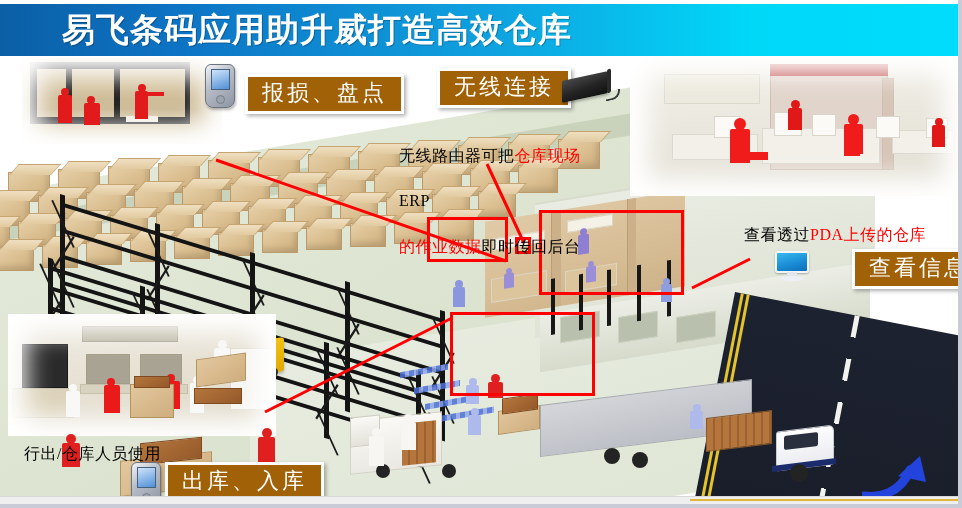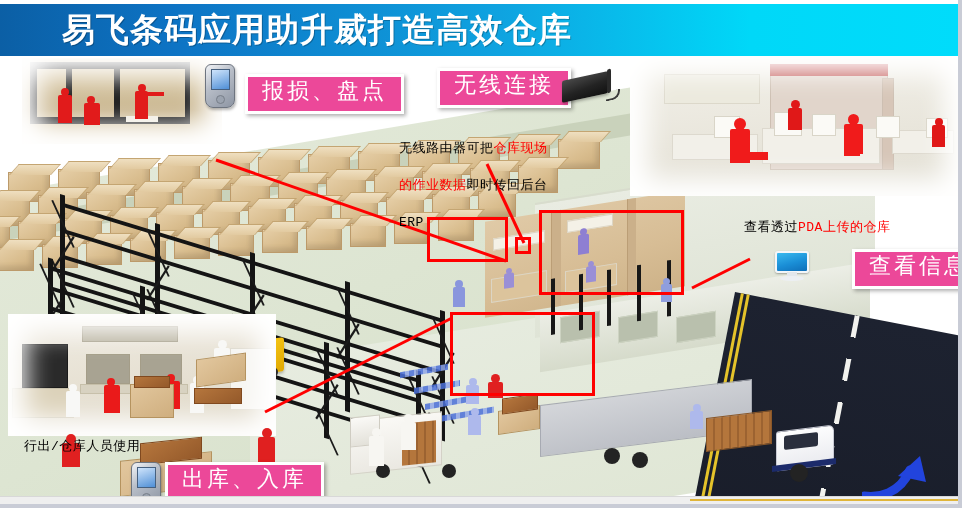--- a/index.html
+++ b/index.html
@@ -322,40 +322,40 @@
     background: transparent;
   }
 
   
   #lines { position: absolute; left: 0; top: 0; width: 962px; height: 452px; z-index: 31; pointer-events: none; }
 
   
   .badge {
     position: absolute;
     z-index: 36;
-    background: #ec4899;
+    background: #a16207;
     border: 3px solid #ffffff;
     color: #ffffff;
     font-size: 22px;
-    font-family: Liberation Mono, monospace;
+    font-family: Liberation Serif, serif;
     padding: 3px 14px 5px 14px;
     letter-spacing: 3px;
     white-space: nowrap;
     box-shadow: 2px 2px 4px rgba(0,0,0,0.32);
     line-height: 1.18;
   }
 
   
   .note {
     position: absolute;
     z-index: 35;
-    font-size: 13px;
+    font-size: 16px;
     line-height: 1.42;
     color: #000000;
-    font-family: Liberation Mono, monospace;
+    font-family: Liberation Serif, serif;
     white-space: pre-line;
     letter-spacing: .5px;
   }
   .note .hi { color: #ff0000; }
 
   
   .pda-icon {
     position: absolute; z-index: 37;
     width: 30px; height: 44px;
     background: linear-gradient(140deg, #f2f4f7 0%, #b8bec8 40%, #8d95a3 100%);
@@ -790,22 +790,22 @@
 
   <div class="badge" style="left:852px; top:249px;">查看信息</div>
 
   <div class="badge" style="left:165px; top:462px;">出库、入库</div>
 
   <div class="note" style="left:35px; top:144px;">
   </div>
 
   <div class="note" style="left:399px; top:122px;">
     <div><span>无线路由器可把</span><span class="hi">仓库现场</span></div>
+    <div><span>ERP</span></div>
     <div><span class="hi">的作业数据</span><span>即时传回后台</span></div>
-    <div><span>ERP</span></div>
   </div>
 
   <div class="note" style="left:744px; top:201px;">
     <div><span>查看透过</span><span class="hi">PDA</span><span class="hi">上传的仓库</span></div>
   </div>
 
   <div class="note" style="left:24px; top:420px;">
     <div><span>行出/仓库人员使用</span></div>
   </div>
 

